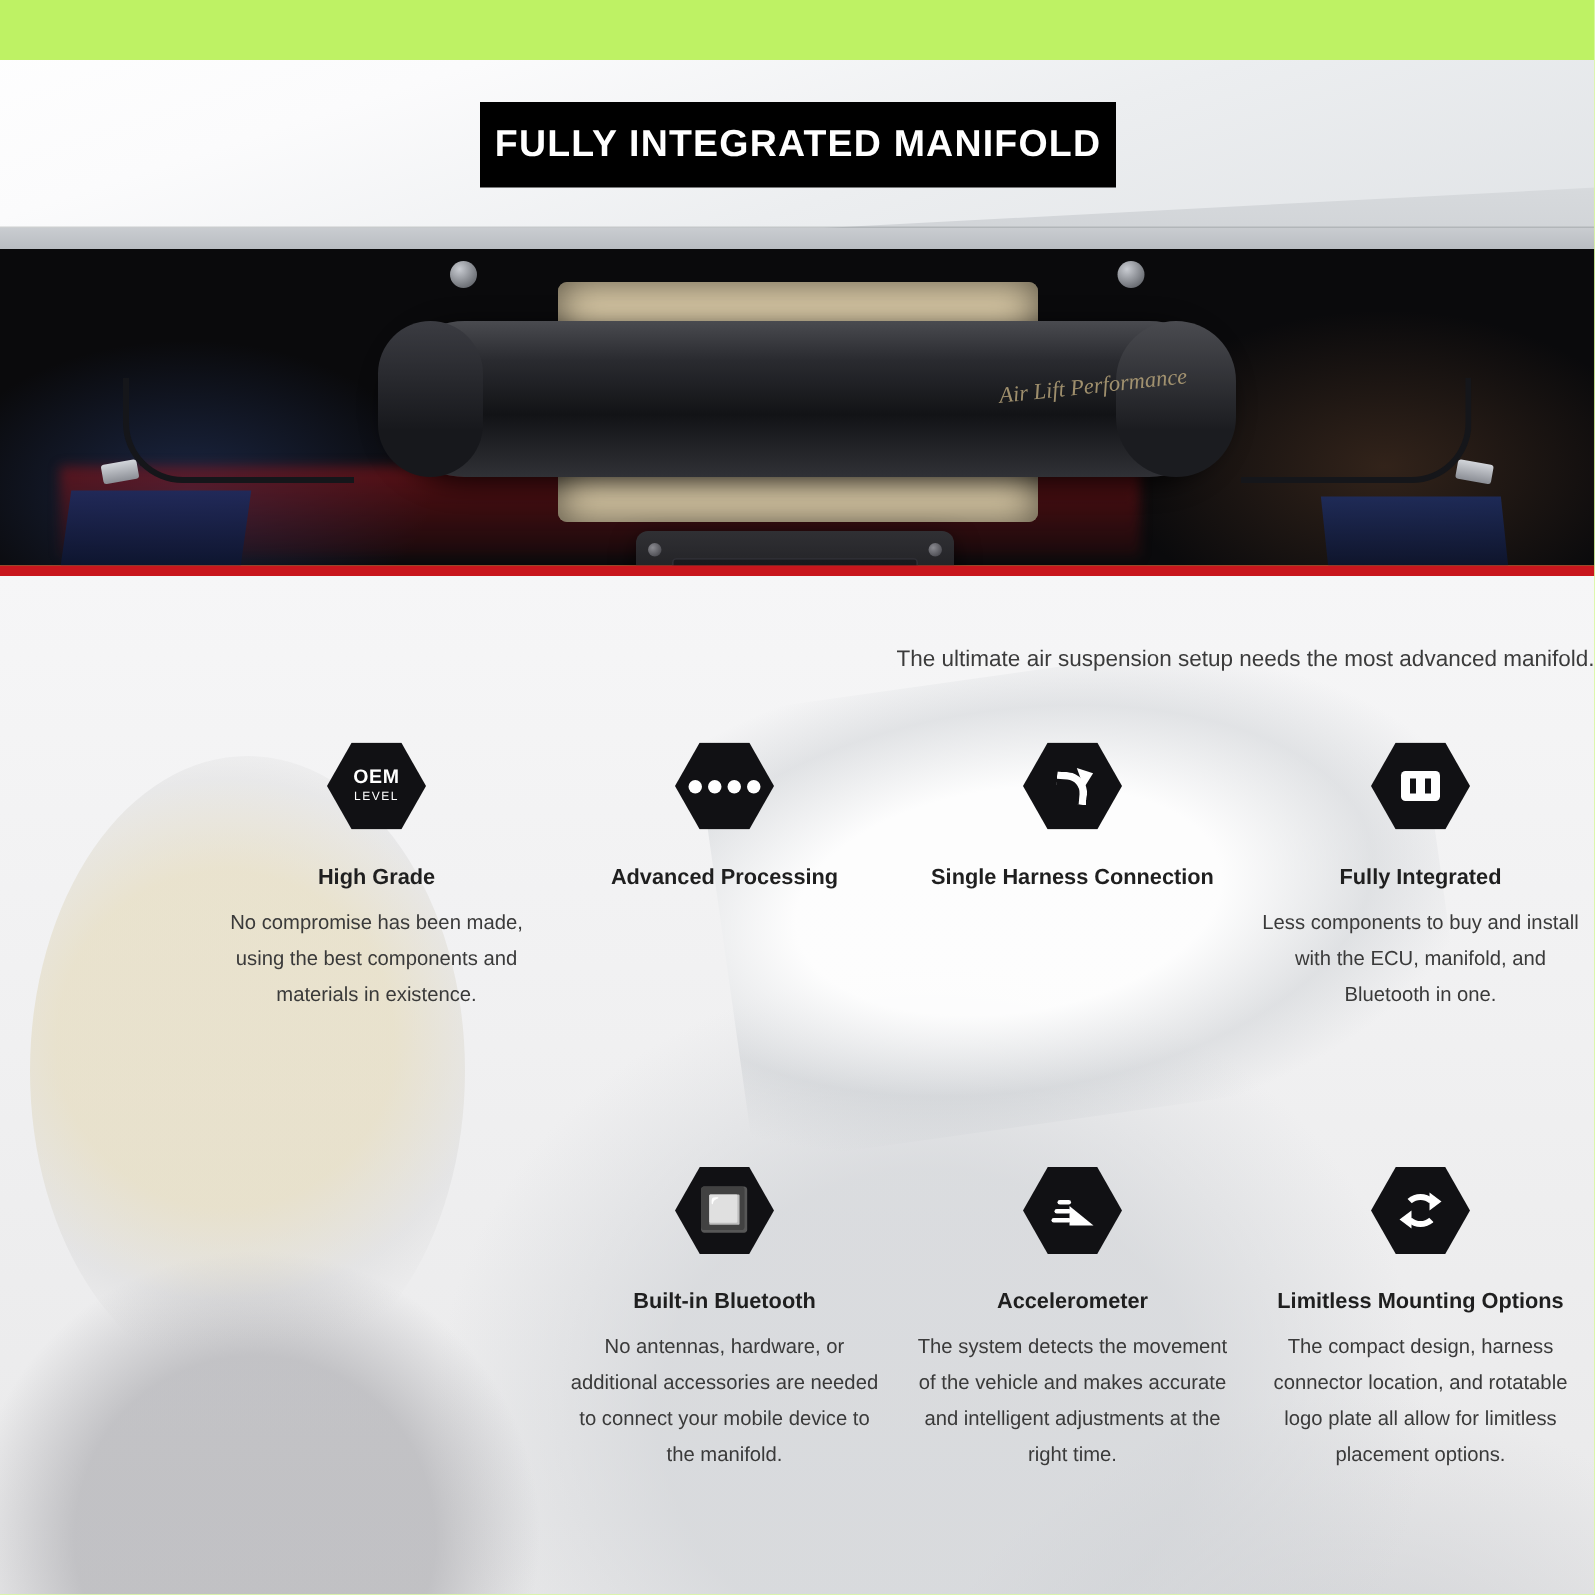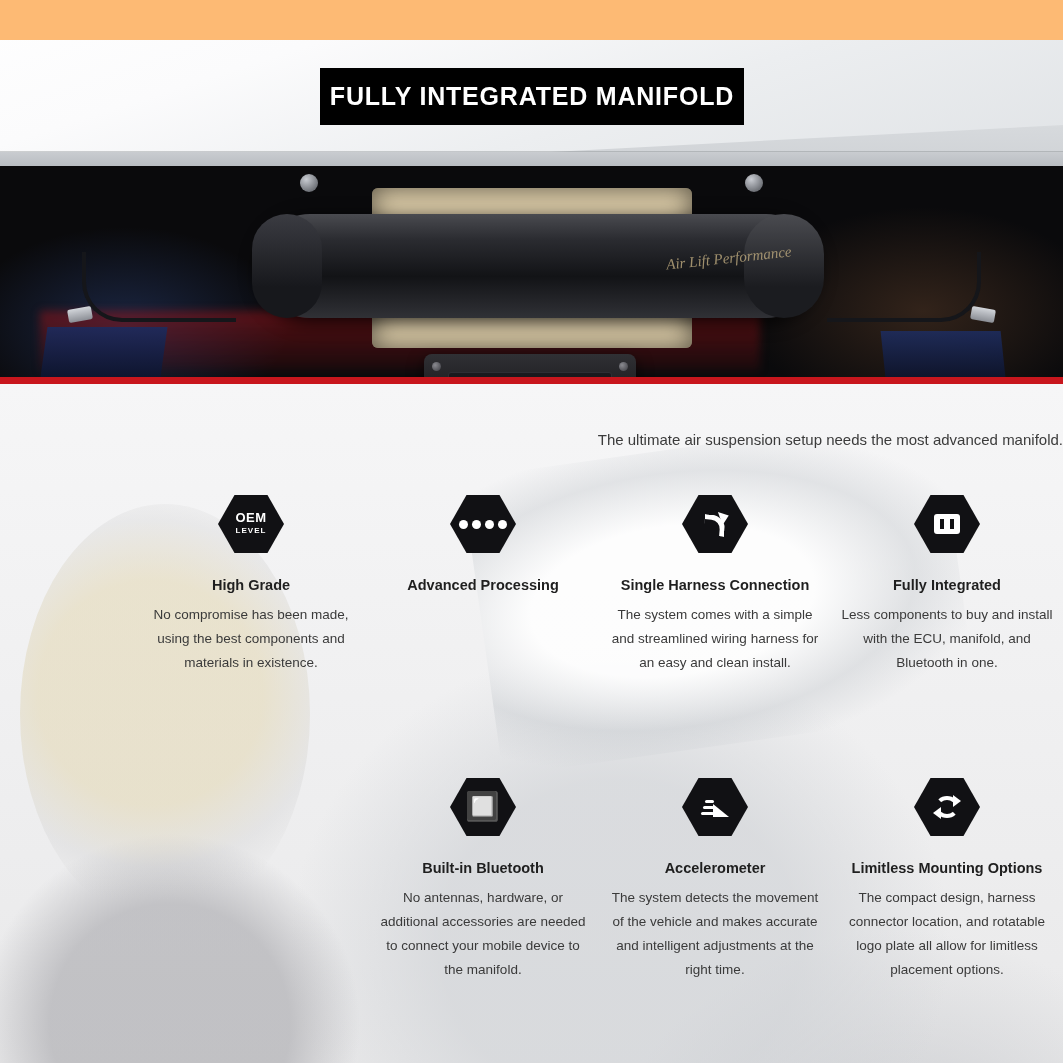--- a/index.html
+++ b/index.html
@@ -10,21 +10,21 @@
     width: 1063px;
     height: 1063px;
     background: #ffffff;
     font-family: "Liberation Sans", sans-serif;
     overflow: hidden;
   }
   .page {
     position: relative;
     width: 1063px;
     height: 1063px;
-    background: #fdba74;
+    background: #bef264;
     overflow: hidden;
   }
 
   
   .hero-top {
     position: absolute;
     left: 0;
     top: 40px;
     width: 1063px;
     height: 126px;
@@ -363,21 +363,21 @@
     font-weight: bold;
     font-size: 13px;
     line-height: 12px;
     letter-spacing: 0.5px;
     font-family: "Liberation Sans", sans-serif;
   }
   .hex .oem small {
     display: block;
     font-size: 8px;
     letter-spacing: 1px;
-    font-weight: bold;
+    font-weight: normal;
     margin-top: 1px;
   }
   .hex .dots {
     display: flex;
     gap: 4px;
   }
   .hex .dots i {
     display: block;
     width: 9px;
     height: 9px;
@@ -584,21 +584,20 @@
         <div class="card-title">Advanced Processing</div>
       </div>
 
       <div class="card">
         <div class="hexwrap">
           <div class="hex">
             <div class="arrow-ico"></div>
           </div>
         </div>
         <div class="card-title">Single Harness Connection</div>
-        <div class="card-body">The system comes with a simple and streamlined wiring harness for an easy and clean install.</div>
       </div>
 
       <div class="card">
         <div class="hexwrap">
           <div class="hex">
             <div class="plug"></div>
           </div>
         </div>
         <div class="card-title">Fully Integrated</div>
         <div class="card-body">Less components to buy and install with the ECU, manifold, and Bluetooth in one.</div>

